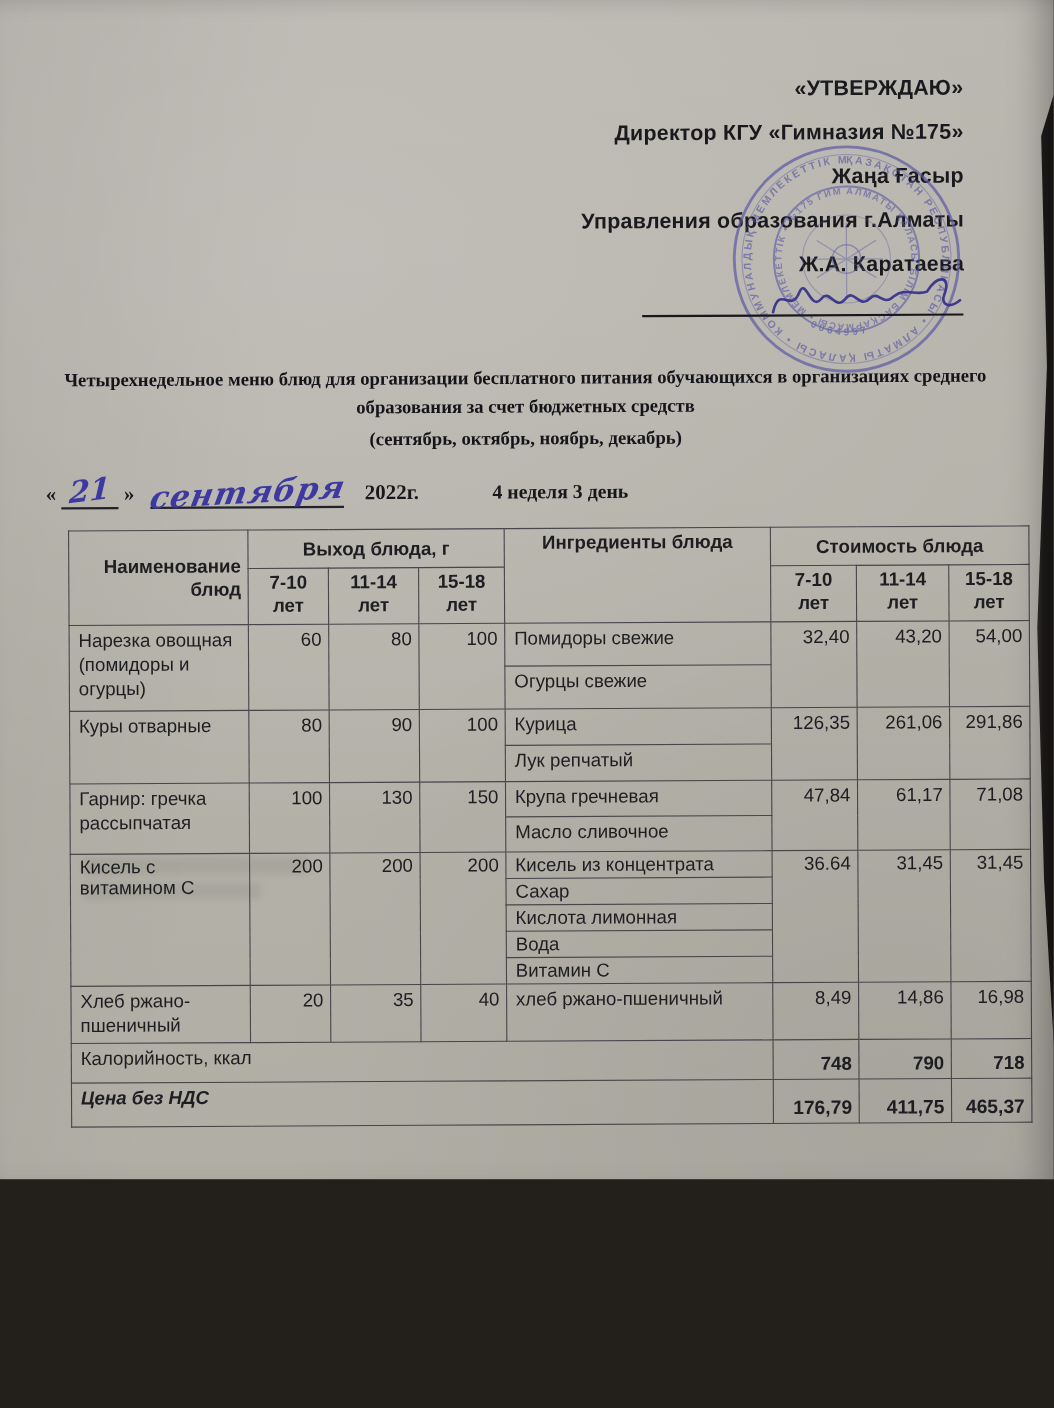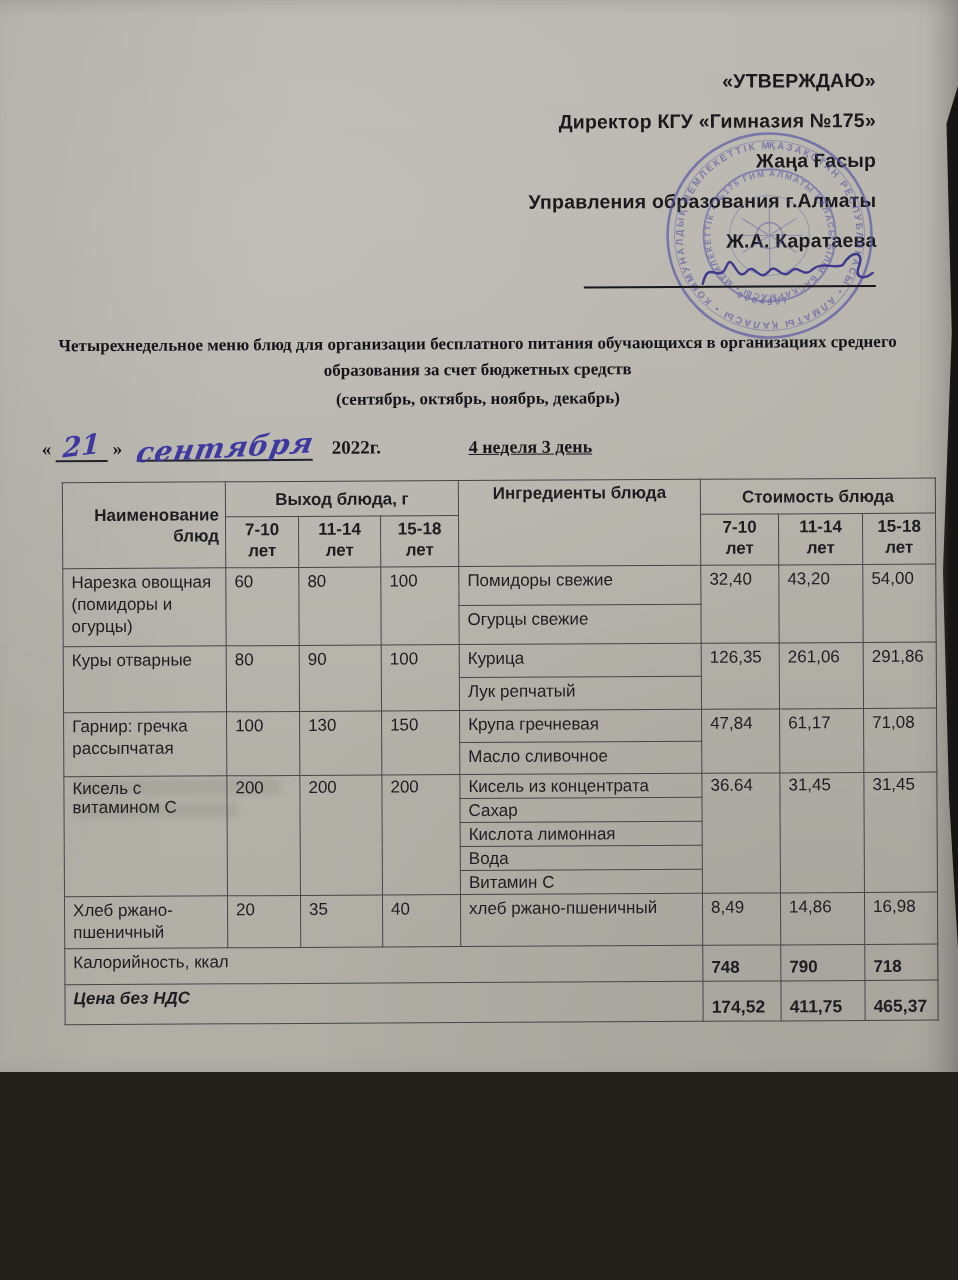--- a/index.html
+++ b/index.html
@@ -46,36 +46,36 @@
 
   
   .date-line{position:absolute;top:434px;left:42px;font-family:"Liberation Serif",serif;
     font-weight:bold;font-size:19px;color:#17171c;white-space:nowrap;}
   .day-slot{display:inline-block;width:52px;border-bottom:2px solid #22222a;text-align:center;vertical-align:baseline;}
   .month-slot{display:inline-block;width:176px;border-bottom:2px solid #22222a;text-align:center;margin:0 6px 0 10px;}
   .hw{font-family:"DejaVu Serif",serif;font-style:italic;color:#3d39a0;display:inline-block;}
   .hw-day{font-size:27px;transform:rotate(-7deg) skewX(-10deg);line-height:20px;}
   .hw-month{font-size:28px;transform:rotate(-3deg) skewX(-14deg);letter-spacing:1px;line-height:20px;position:relative;top:3px;}
   .year{margin-left:8px;}
-  .weekday{margin-left:83px;font-size:18px;text-decoration:underline;}
+  .weekday{margin-left:62px;font-size:18px;}
 
   
   .ghost{position:absolute;background:rgba(84,90,74,0.12);filter:blur(3px);border-radius:3px;}
 
   
   .menu-table{position:absolute;top:480px;left:62px;border-collapse:collapse;table-layout:fixed;
     width:873px;color:#1d1d22;}
   .menu-table th,.menu-table td{border:1.6px solid #46464b;overflow:hidden;}
   .menu-table thead th{font-size:17px;font-weight:bold;padding:2px 6px;line-height:21px;}
   .th-name{text-align:right;vertical-align:middle;line-height:23px;}
   .th-span{text-align:center;height:30px;}
   .th-ing{text-align:center;vertical-align:top;padding-top:4px;}
   .th-age{text-align:center;vertical-align:top;padding:3px 4px 3px 9px;height:46px;}
   .menu-table tbody td{font-size:17px;line-height:22px;padding:3px 6px 2px 8px;vertical-align:top;}
-  td.num{text-align:left;padding-left:2px;padding-right:2px;}
+  td.num{text-align:right;padding-left:2px;padding-right:2px;}
   tr.sub-a td{height:33px;}
   tr.sub-b td{height:27px;}
   tr.sub-c td{height:26px;}
   tr.slim td{height:21px;line-height:19px;padding-top:2px;padding-bottom:0;}
   tr.bread td{height:46px;}
   tr.cal td{height:30px;}
   tr.cal td.num{vertical-align:bottom;padding-bottom:2px;font-weight:bold;}
   tr.total td{height:33px;}
   .total-label{font-weight:bold;font-style:italic;font-size:18px;}
   tr.total td.num{font-weight:bold;vertical-align:bottom;padding-bottom:3px;font-size:17.5px;}
@@ -254,21 +254,21 @@
 
         <tr class="cal">
           <td colspan="5">Калорийность, ккал</td>
           <td class="num">748</td>
           <td class="num">790</td>
           <td class="num">718</td>
         </tr>
 
         <tr class="total">
           <td colspan="5" class="total-label">Цена без НДС</td>
-          <td class="num">174,52</td>
+          <td class="num">176,79</td>
           <td class="num">411,75</td>
           <td class="num">465,37</td>
         </tr>
       </tbody>
     </table>
 
     <div class="vendor">
       <span>ИП Сейльханова Г.Ж.</span><span class="vendor-line"></span>
     </div>
     <svg class="vendor-sign" viewBox="0 0 130 140">

